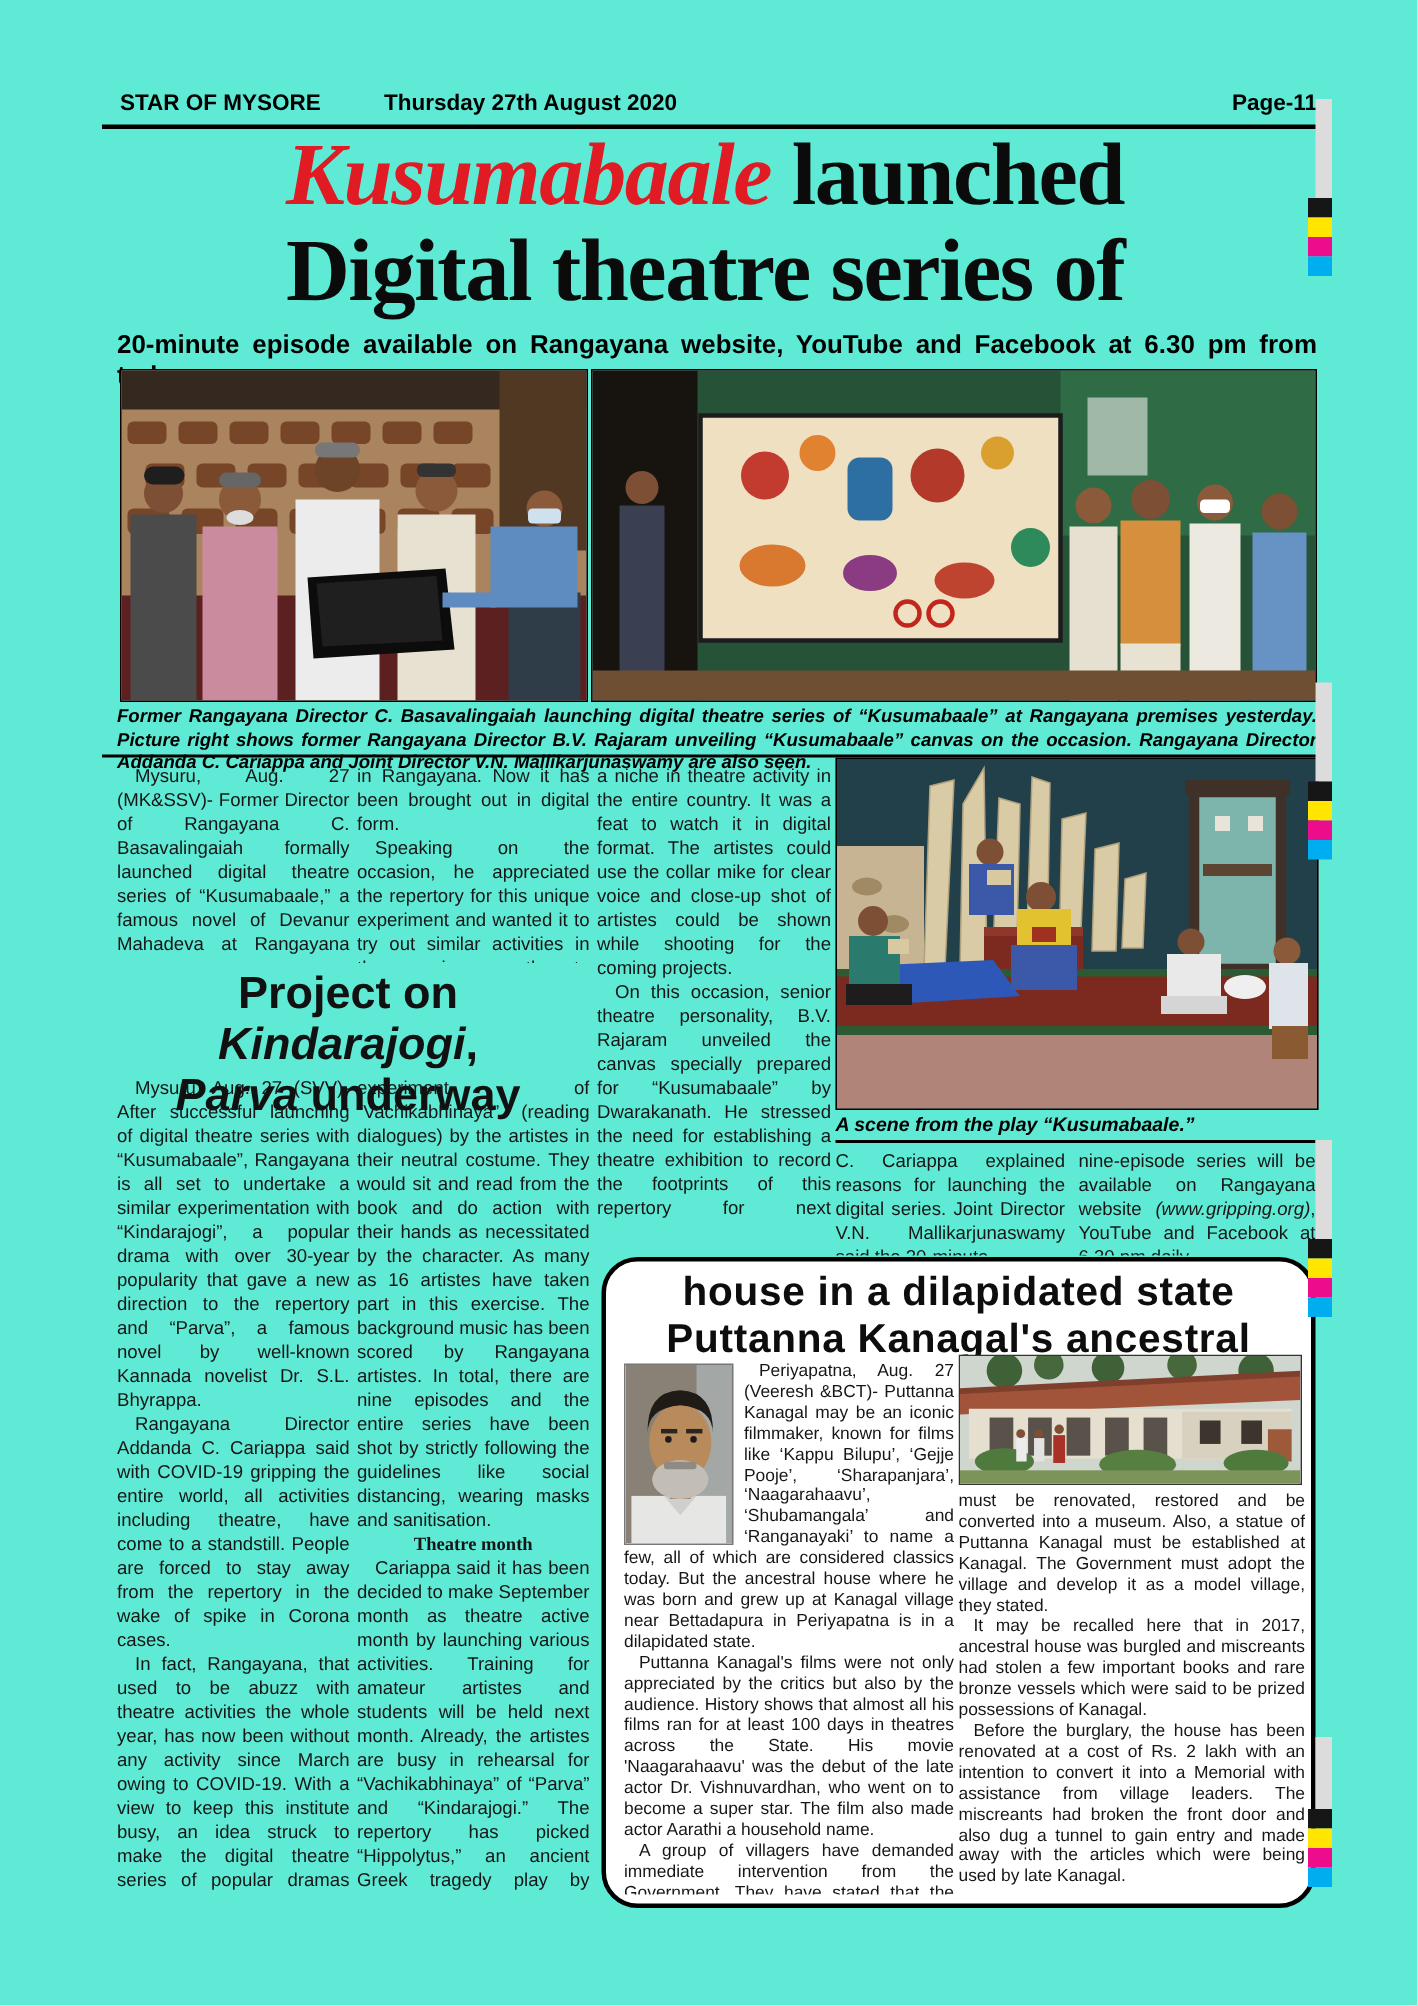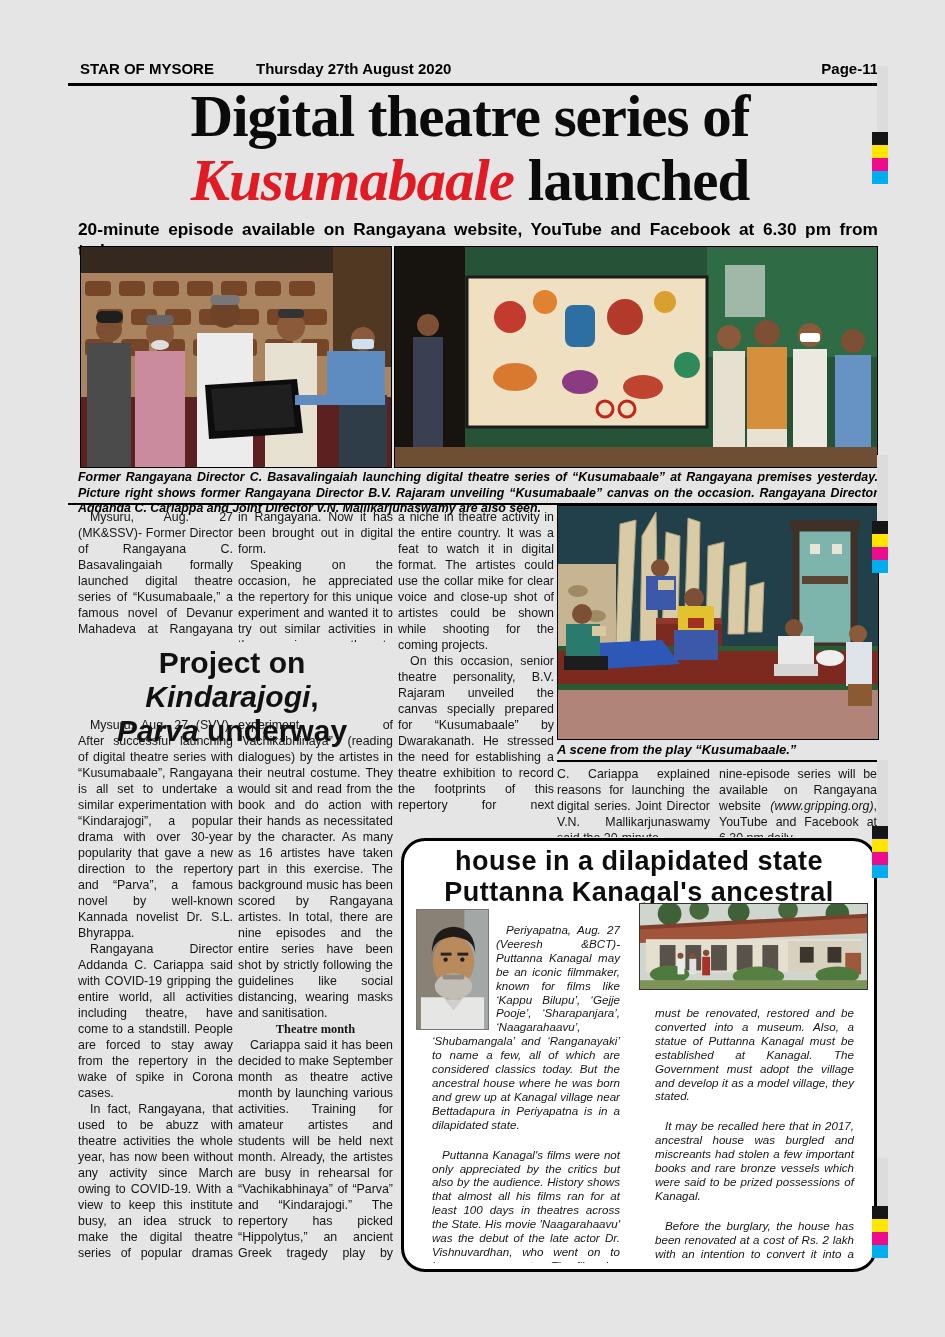--- a/index.html
+++ b/index.html
@@ -1,16 +1,16 @@
 <!DOCTYPE html>
 <html><head>
 <meta charset="utf-8">
 <style>
   html,body{margin:0;padding:0;background:#fff;}
-  .page{position:relative;width:945px;height:1337px;background:#e5e5e5;overflow:hidden;
+  .page{position:relative;width:945px;height:1337px;background:#5eead4;overflow:hidden;
         font-family:"Liberation Sans",sans-serif;color:#111;}
   
   .hdr{position:absolute;top:60px;font-weight:bold;font-size:15px;color:#000;white-space:nowrap;}
   .hdr-rule{position:absolute;left:68px;top:83px;width:812px;height:3px;background:#000;}
   
   .headline{position:absolute;left:55px;top:84px;width:830px;text-align:center;
             font-family:"Liberation Serif",serif;font-weight:bold;font-size:59px;line-height:64px;
             letter-spacing:-1px;color:#0b0b0b;}
   .headline .red{font-style:italic;color:#e01b24;}
   .subhead{position:absolute;left:78px;top:219px;width:800px;font-weight:bold;font-size:17.3px;
@@ -42,21 +42,21 @@
              font-weight:bold;font-style:italic;font-size:13px;color:#000;}
   .scene-rule{position:absolute;left:557px;top:760px;width:320px;height:2px;background:#000;}
   .cl{left:557px;top:766px;width:153px;height:71px;}
   .cr{left:719px;top:766px;width:158px;height:71px;}
   
   .kbox{position:absolute;left:401px;top:838px;width:476px;height:434px;border:3px solid #000;
         border-radius:24px;box-sizing:border-box;background:#fff;}
   .k-head{position:absolute;left:0;top:5px;width:100%;text-align:center;font-weight:bold;
           font-size:27px;line-height:31px;letter-spacing:.5px;color:#0d0d0d;}
   .kcol{position:absolute;text-align:justify;font-size:11.6px;line-height:13.9px;overflow:hidden;color:#161616;}
-  .kcol p{margin:16px;text-indent:10px;font-style:italic;}
+  .kcol p{margin:0;text-indent:10px;}
   .kcol p.ni{text-indent:0;}
   .kl{left:12px;top:66px;width:220px;height:356px;}
   .kr{left:235px;top:62px;width:231px;height:360px;}
   .portrait{float:left;width:71px;height:119px;margin:2px 7px 2px 0;border:1px solid #777;overflow:hidden;}
   .portrait svg,.house svg{display:block;width:100%;height:100%;}
   .house{width:229px;height:87px;border:1px solid #333;box-sizing:border-box;margin:0 0 4px 0;overflow:hidden;}
   
   .reg{position:absolute;left:872px;width:17px;}
   .reg .g{margin-left:5px;width:11px;height:66px;background:#dcdcdc;}
   .reg .g.short{height:48px;}
@@ -67,22 +67,22 @@
 <body>
 
 <div class="page">
 
   <span class="hdr" style="left:80px">STAR OF MYSORE</span>
   <span class="hdr" style="left:256px">Thursday 27th August 2020</span>
   <span class="hdr" style="right:67px">Page-11</span>
   <div class="hdr-rule"></div>
 
   <div class="headline">
+    <div><span class="red">Kusumabaale</span><span> launched</span></div>
     <div>Digital theatre series of</div>
-    <div><span class="red">Kusumabaale</span><span> launched</span></div>
   </div>
   <div class="subhead">20-minute episode available on Rangayana website, YouTube and Facebook at 6.30 pm from today</div>
 
   <div class="photo photoA">
     <svg viewBox="0 0 310 220" preserveAspectRatio="none">
       <rect width="310" height="220" fill="#a9845e"></rect>
       <rect width="310" height="26" fill="#35291f"></rect>
       <rect x="252" y="0" width="58" height="120" fill="#503823"></rect>
       <g fill="#774527">
         <rect x="4" y="34" width="26" height="15" rx="4"></rect>

